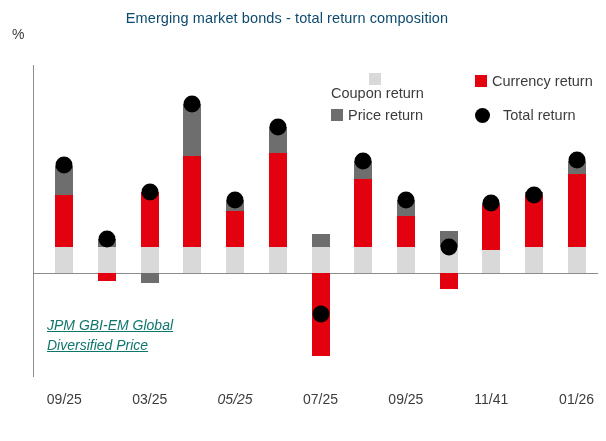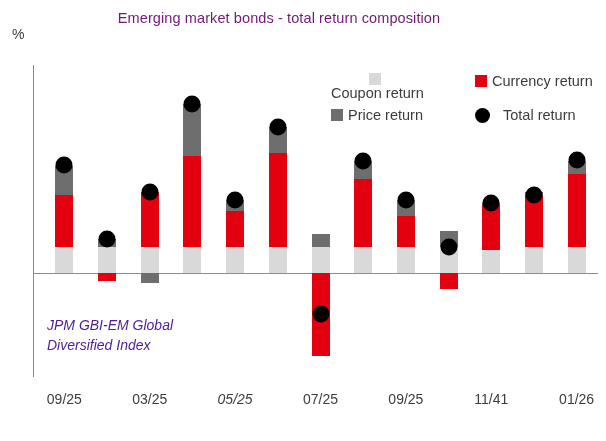--- a/index.html
+++ b/index.html
@@ -15,26 +15,26 @@
     overflow: hidden;
   }
   #chart-root {
     position: relative;
     width: 606px;
     height: 441px;
   }
   
   .chart-title {
     position: absolute;
-    left: 4px;
+    left: 12px;
     top: 10px;
     width: 550px;
     text-align: center;
     font-size: 14.5px;
-    color: #701a75;
+    color: #0c4a6e;
     letter-spacing: 0.1px;
     white-space: nowrap;
   }
   
   .unit-label {
     position: absolute;
     left: 12px;
     top: 26px;
     font-size: 14px;
     color: #3c3c3c;
@@ -125,22 +125,23 @@
   .lg-1 { left: 144px; top: 0px;  }
   .lg-2 { left: 0px;   top: 34px; }
   .lg-3 { left: 144px; top: 34px; gap: 8px; }
   
   #annotation {
     position: absolute;
     left: 47px;
     top: 315px;
     font-size: 14px;
     font-style: italic;
-    color: #4c1d95;
+    color: #0f766e;
     line-height: 20px;
+    text-decoration: underline;
   }
   .anno-line { display: block; }
 </style>
 </head>
 <body>
 
 <div id="chart-root">
 
   <div class="chart-title">Emerging market bonds - total return composition</div>
   <div class="unit-label">%</div>
@@ -254,16 +255,16 @@
         <span>Price return</span>
       </div>
       <div class="legend-item lg-3">
         <span class="legend-swatch dot" style="background: rgb(0, 0, 0); width: 15px; height: 15px;"></span>
         <span>Total return</span>
       </div>
     </div>
 
   <div id="annotation">
     <span class="anno-line">JPM GBI-EM Global</span>
-    <span class="anno-line">Diversified Index</span>
+    <span class="anno-line">Diversified Price</span>
   </div>
 
 </div>
 
 </body></html>

